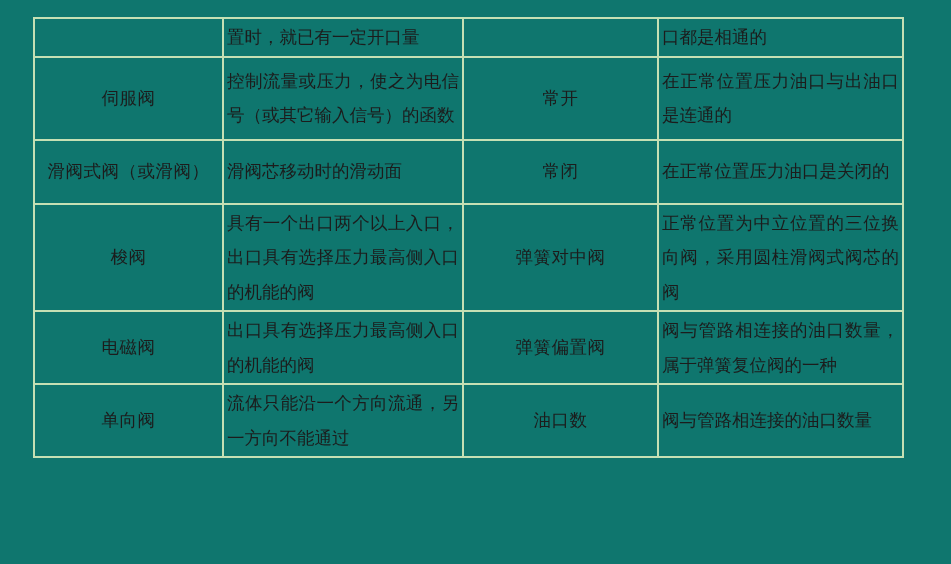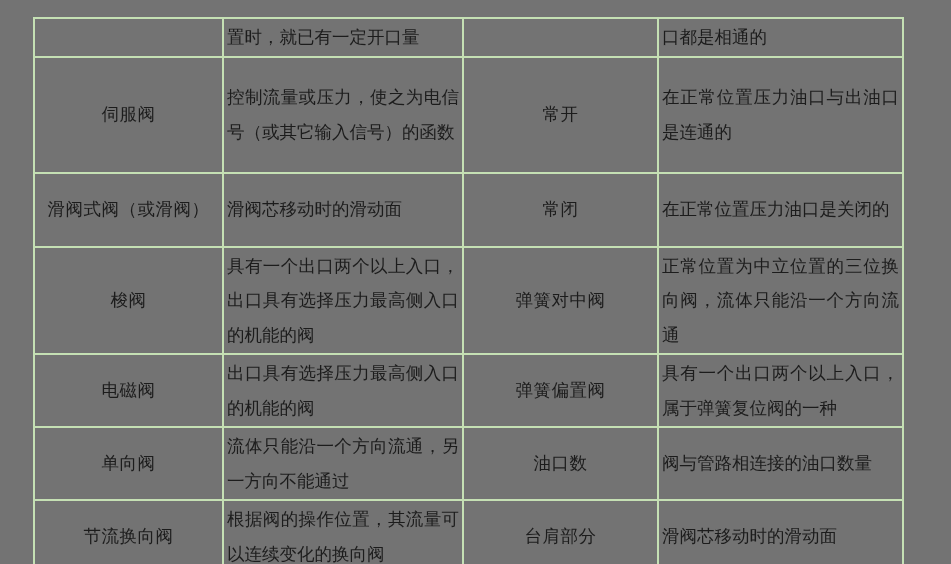--- a/index.html
+++ b/index.html
@@ -10,21 +10,21 @@
     background: #ffffff;
     width: 951px;
     height: 564px;
     overflow: hidden;
     font-family: "DejaVu Serif", "Liberation Serif", serif;
   }
   .page {
     position: relative;
     width: 951px;
     height: 564px;
-    background: #737373;
+    background: #0f766e;
   }
   table.glossary {
     position: absolute;
     left: 33px;
     top: 17px;
     width: 869px;
     border-collapse: collapse;
     table-layout: fixed;
   }
   table.glossary td {
@@ -39,22 +39,22 @@
   td.term {
     text-align: center;
     letter-spacing: 0.5px;
   }
   td.def {
     text-align: justify;
     text-justify: inter-character;
   }
   
   tr.r0 { height: 38px; }
-  tr.r1 { height: 116px; }
-  tr.r2 { height: 74px; margin-top: 20px; }
+  tr.r1 { height: 83px; }
+  tr.r2 { height: 64px; margin-top: 20px; }
   tr.r3 { height: 105px; }
   tr.r4 { height: 70px; }
   tr.r5 { height: 68px; }
   tr.r6 { height: 68px; }
   col.c-term-left  { width: 189px; }
   col.c-def-left   { width: 240px; }
   col.c-term-right { width: 195px; }
   col.c-def-right  { width: 245px; }
 </style>
 </head>
@@ -84,35 +84,29 @@
       <tr class="r2">
         <td class="term">滑阀式阀（或滑阀）</td>
         <td class="def">滑阀芯移动时的滑动面</td>
         <td class="term">常闭</td>
         <td class="def">在正常位置压力油口是关闭的</td>
       </tr>
       <tr class="r3">
         <td class="term">梭阀</td>
         <td class="def">具有一个出口两个以上入口，出口具有选择压力最高侧入口的机能的阀</td>
         <td class="term">弹簧对中阀</td>
-        <td class="def">正常位置为中立位置的三位换向阀，流体只能沿一个方向流通</td>
+        <td class="def">正常位置为中立位置的三位换向阀，采用圆柱滑阀式阀芯的阀</td>
       </tr>
       <tr class="r4">
         <td class="term">电磁阀</td>
         <td class="def">出口具有选择压力最高侧入口的机能的阀</td>
         <td class="term">弹簧偏置阀</td>
-        <td class="def">具有一个出口两个以上入口，属于弹簧复位阀的一种</td>
+        <td class="def">阀与管路相连接的油口数量，属于弹簧复位阀的一种</td>
       </tr>
       <tr class="r5">
         <td class="term">单向阀</td>
         <td class="def">流体只能沿一个方向流通，另一方向不能通过</td>
         <td class="term">油口数</td>
         <td class="def">阀与管路相连接的油口数量</td>
       </tr>
-      <tr class="r6">
-        <td class="term">节流换向阀</td>
-        <td class="def">根据阀的操作位置，其流量可以连续变化的换向阀</td>
-        <td class="term">台肩部分</td>
-        <td class="def">滑阀芯移动时的滑动面</td>
-      </tr>
     </tbody>
   </table>
 </div>
 
 </body></html>

